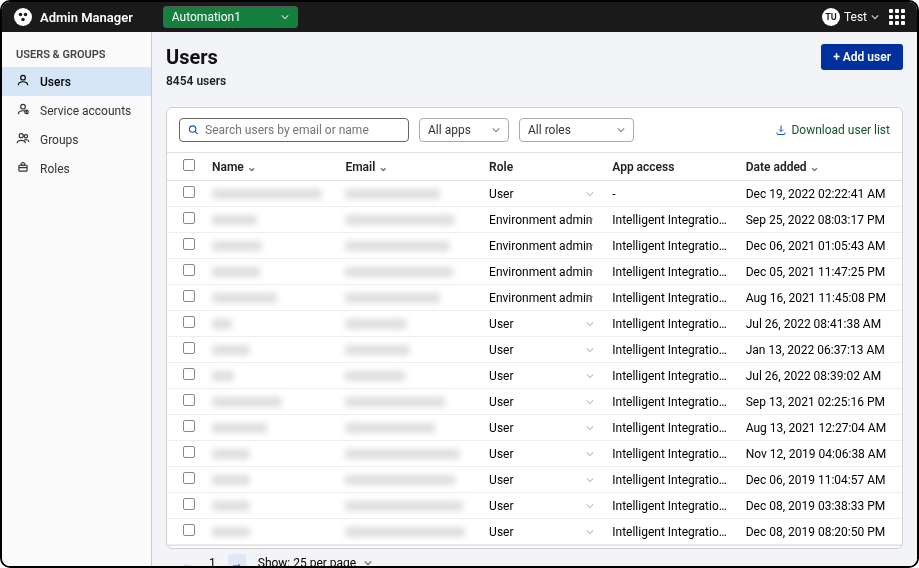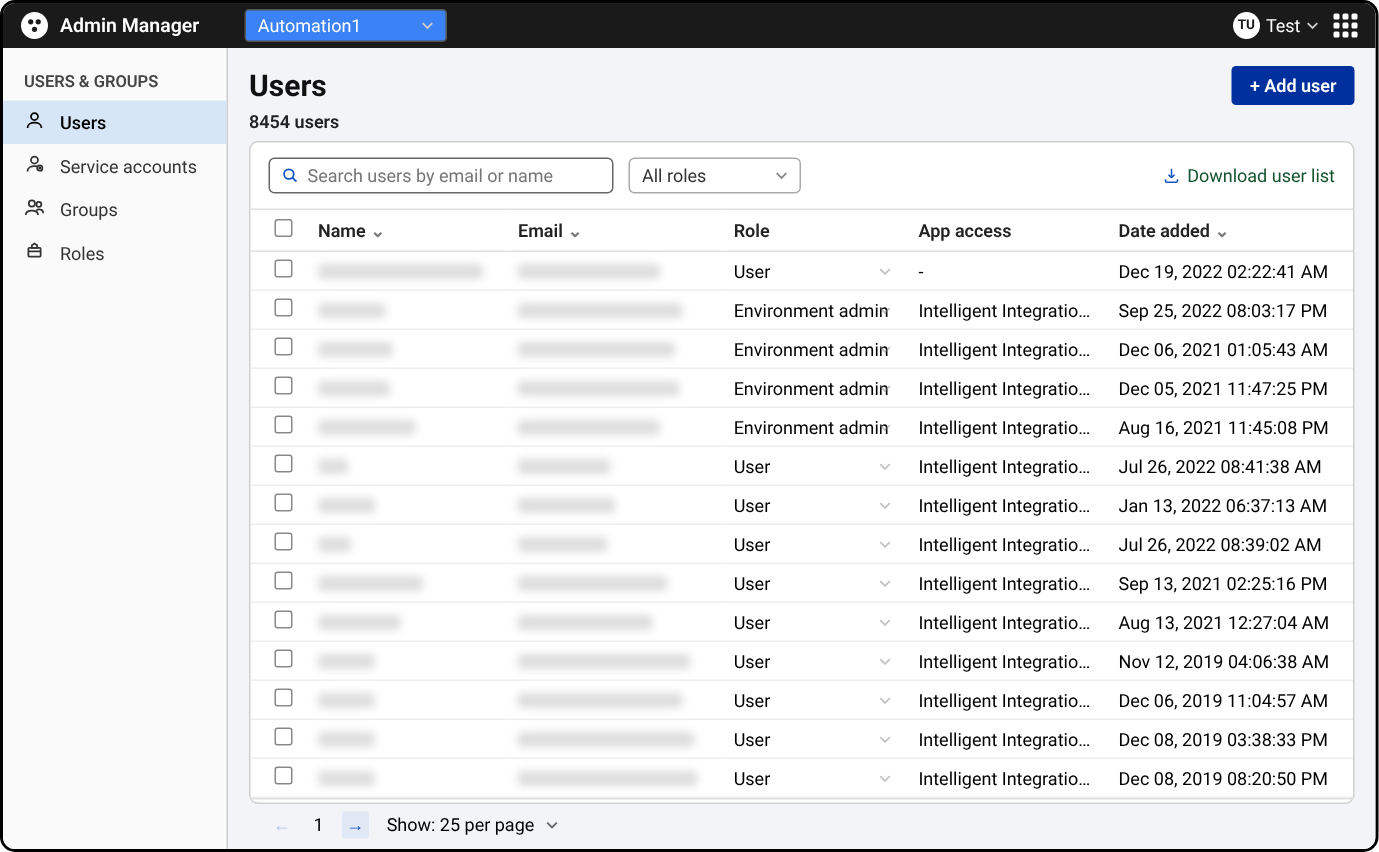--- a/index.html
+++ b/index.html
@@ -40,21 +40,21 @@
       color: #1a1a1a;
       font-size: 10px;
       font-weight: bold;
     }
     .logo-text {
       font-size: 13px;
       font-weight: 600;
     }
     .org-selector {
       margin-left: 30px;
-      background: #3b82f6;
+      background: #15803d;
       border: 1px solid #555;
       border-radius: 3px;
       padding: 3px 8px;
       display: flex;
       align-items: center;
       gap: 40px;
       font-size: 12px;
       cursor: pointer;
     }
     .header-right {
@@ -153,21 +153,21 @@
       border-radius: 3px;
       padding: 6px 12px;
       font-size: 12px;
       font-weight: 600;
       cursor: pointer;
     }
     .subtitle {
       font-size: 12px;
       font-weight: 600;
       color: #222;
-      margin-bottom: 6px;
+      margin-bottom: 19px;
     }
     .panel {
       background: #fff;
       border: 1px solid #d0d0d0;
       border-radius: 6px;
       height: 442px;
       display: flex;
       flex-direction: column;
     }
     .toolbar {
@@ -401,20 +401,26 @@
 
     <div class="panel">
       <div class="toolbar">
         <div class="search-box">
           <svg width="12" height="12" viewBox="0 0 24 24" fill="none" stroke="#1054c4" stroke-width="2.5">
               <circle cx="10" cy="10" r="7"></circle>
               <line x1="21" y1="21" x2="15" y2="15"></line>
             </svg>
           <input type="text" placeholder="Search users by email or name" style="">
         </div>
+        <div class="filter">
+          <span>All apps</span>
+          <svg class="chevron-down" viewBox="0 0 10 10">
+              <path d="M1 3 L5 7 L9 3" stroke="#888" stroke-width="1.5" fill="none"></path>
+            </svg>
+        </div>
         <div class="filter wide">
           <span>All roles</span>
           <svg class="chevron-down" viewBox="0 0 10 10">
               <path d="M1 3 L5 7 L9 3" stroke="#888" stroke-width="1.5" fill="none"></path>
             </svg>
         </div>
         <a class="download-link">
           <svg width="12" height="12" viewBox="0 0 24 24" fill="none" stroke="#1054c4" stroke-width="2">
               <path d="M12 3v12m0 0l-4-4m4 4l4-4M4 17v2a2 2 0 002 2h12a2 2 0 002-2v-2"></path>
             </svg>

